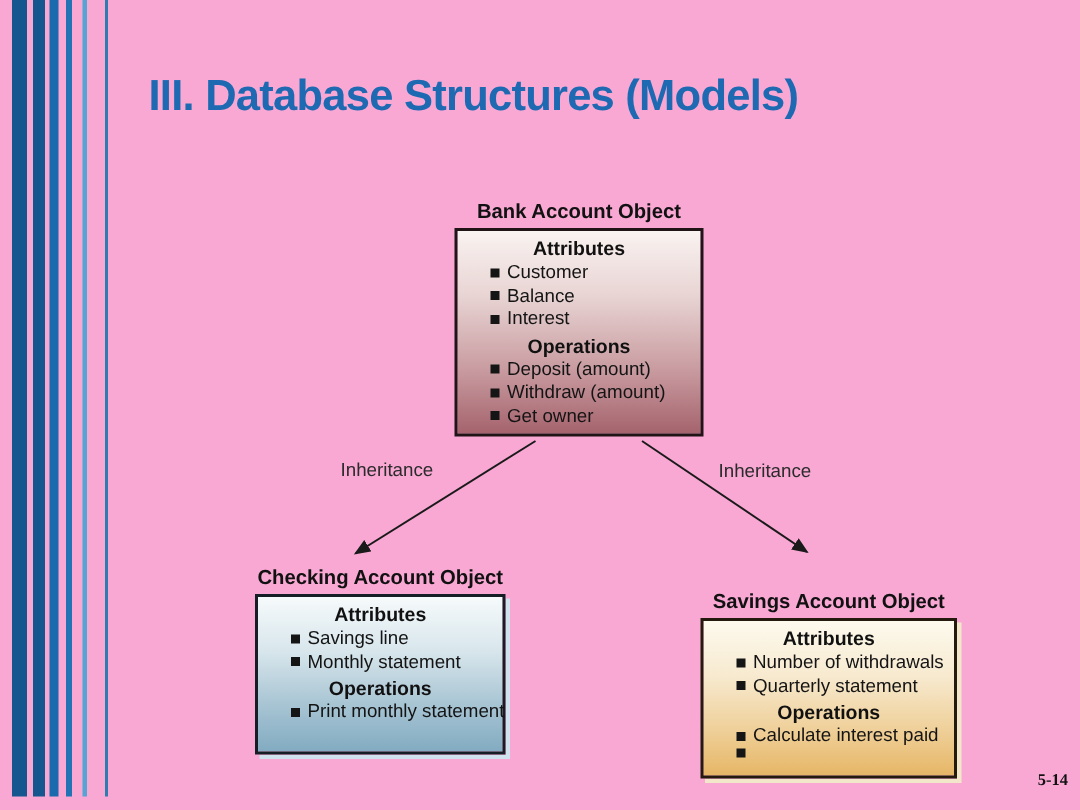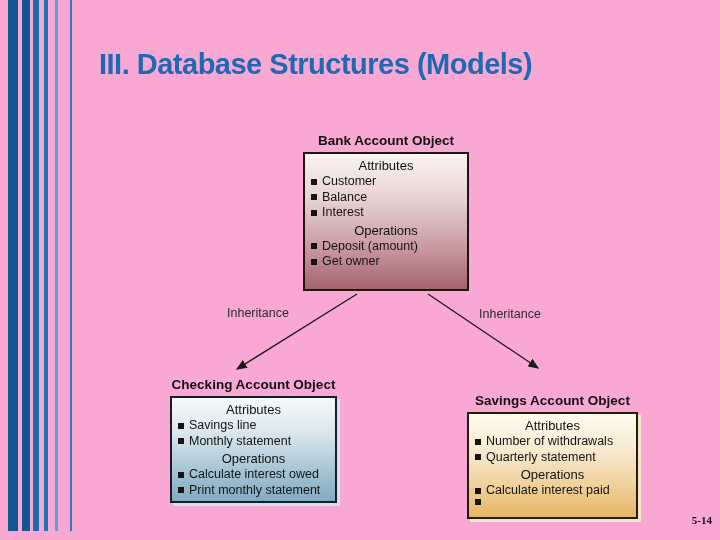--- a/index.html
+++ b/index.html
@@ -49,25 +49,25 @@
     height:107px; border-color:#141e24;
     background:linear-gradient(180deg,#f6fafb 0%,#d8e6ec 35%,#a7c4d3 70%,#82abc1 100%);
     box-shadow:3px 3px 0 #cfe2ee;
   }
   .savings-box{
     height:107px; border-color:#241a0e;
     background:linear-gradient(180deg,#fdfaee 0%,#f7ead0 35%,#efd09a 70%,#e6b666 100%);
     box-shadow:3px 3px 0 #f3e7c9;
   }
   .sec-header{
-    text-align:center; font-weight:normal; font-size:13px; color:#111;
+    text-align:center; font-weight:bold; font-size:13px; color:#111;
     line-height:16px; margin-top:2px;
   }
   .item{
-    display:flex; align-items:center; padding-left:6px;
+    display:flex; align-items:center; padding-left:22px;
     font-size:12.5px; color:#141414; line-height:15.5px; white-space:nowrap;
   }
   .bullet{
     width:6px; height:6px; background:#151515; display:inline-block;
     margin-right:5px; flex:0 0 auto;
   }
   .page-num{
     position:absolute; right:8px; top:514px;
     font-family:"Liberation Serif", serif; font-weight:bold;
     font-size:11px; color:#111;
@@ -118,42 +118,42 @@
         <span class="bullet"></span>
         <span>Interest</span>
       </div>
       <div class="sec-header">Operations</div>
       <div class="item">
         <span class="bullet"></span>
         <span>Deposit (amount)</span>
       </div>
       <div class="item">
         <span class="bullet"></span>
+        <span>Withdraw (amount)</span>
+      </div>
+      <div class="item">
+        <span class="bullet"></span>
         <span>Get owner</span>
       </div>
     </div>
   </div>
 
   <div class="obj-card checking-card">
     <div class="obj-label">Checking Account Object</div>
     <div class="obj-box checking-box">
       <div class="sec-header">Attributes</div>
       <div class="item">
         <span class="bullet"></span>
         <span>Savings line</span>
       </div>
       <div class="item">
         <span class="bullet"></span>
         <span>Monthly statement</span>
       </div>
       <div class="sec-header">Operations</div>
-      <div class="item">
-        <span class="bullet"></span>
-        <span>Calculate interest owed</span>
-      </div>
       <div class="item">
         <span class="bullet"></span>
         <span>Print monthly statement</span>
       </div>
     </div>
   </div>
 
   <div class="obj-card savings-card">
     <div class="obj-label">Savings Account Object</div>
     <div class="obj-box savings-box">

